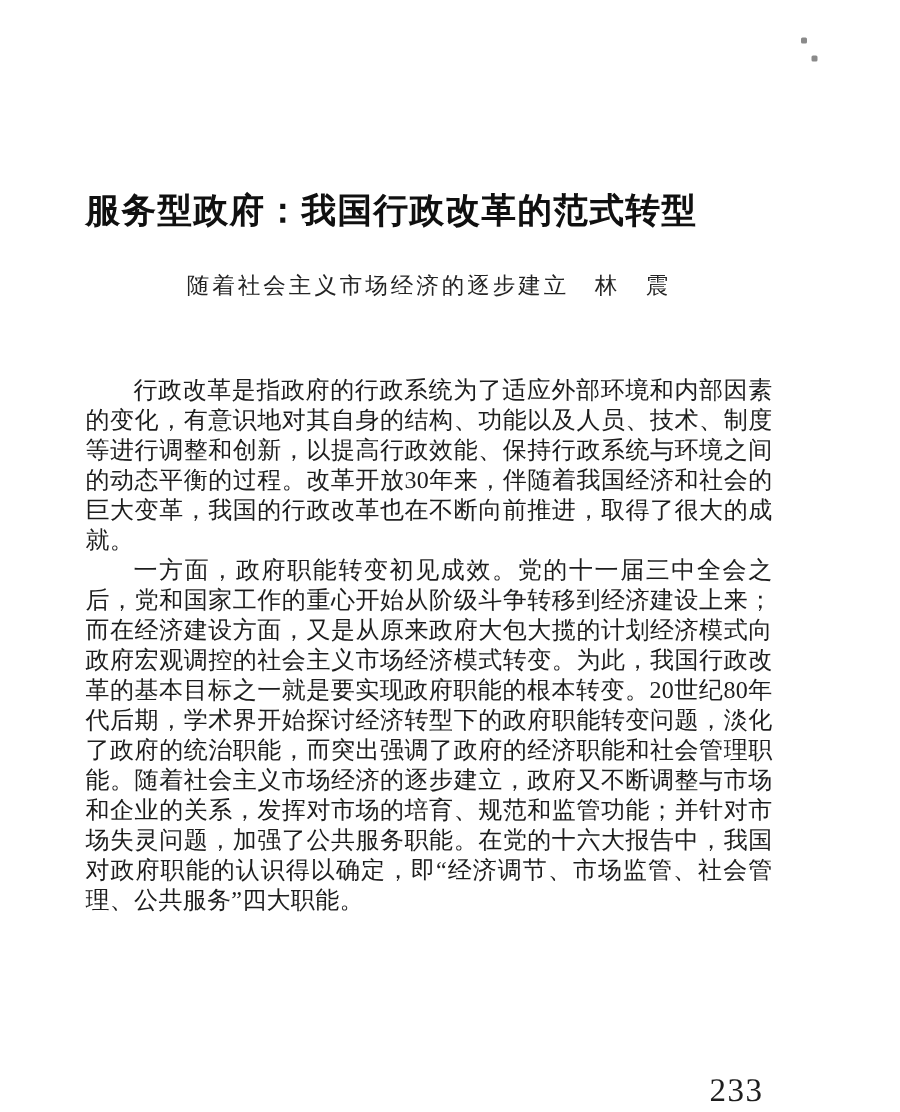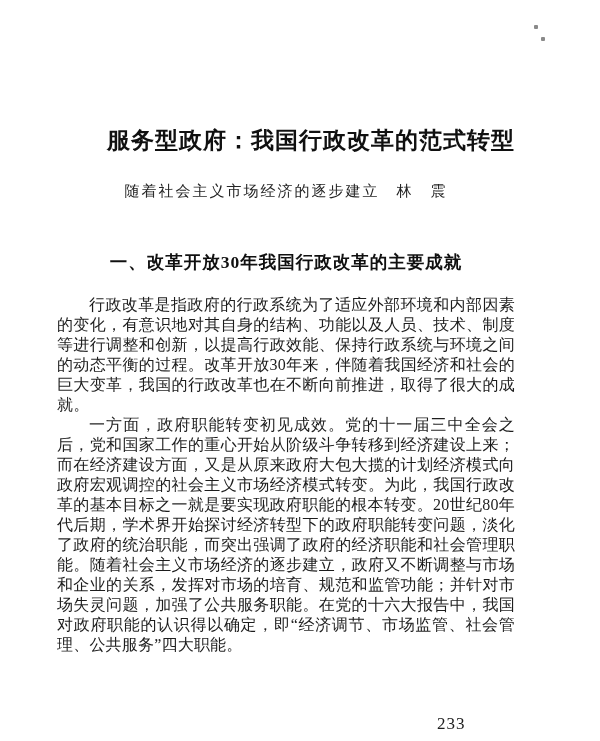--- a/index.html
+++ b/index.html
@@ -16,21 +16,21 @@
     color: #1d1d1d;
   }
   .page {
     position: absolute;
     left: 57px;
     top: 0;
     width: 458px;
   }
   .article-title {
     margin: 126px 0 0 0;
-    text-align: right;
+    text-align: left;
     font-size: 23px;
     font-weight: bold;
     letter-spacing: 1px;
     color: #101010;
     line-height: 30px;
   }
   .author-line {
     margin: 26px 0 0 0;
     text-align: center;
     font-size: 15px;
@@ -54,23 +54,23 @@
     margin: 26px 0 22px 0;
     text-align: center;
     font-size: 17.5px;
     font-weight: bold;
     letter-spacing: 1px;
     color: #101010;
     line-height: 22px;
   }
   .page-number {
     position: absolute;
-    left: 437px;
+    left: 473px;
     top: 714px;
-    font-size: 17px;
+    font-size: 22px;
     letter-spacing: 1px;
     color: #1d1d1d;
   }
   .scan-speck {
     position: absolute;
     width: 4px;
     height: 4px;
     background: #8a8a8a;
     border-radius: 1px;
   }
@@ -83,21 +83,20 @@
 <div class="scan-speck speck-1"></div>
 <div class="scan-speck speck-2"></div>
 
 <div class="page">
   <h1 class="article-title">服务型政府：我国行政改革的范式转型</h1>
 
   <div class="author-line">随着社会主义市场经济的逐步建立　林　震</div>
 
   <div class="body-text">
 
-    <h2 class="section-heading">一、改革开放30年我国行政改革的主要成就</h2>
 
     <p class="para">行政改革是指政府的行政系统为了适应外部环境和内部因素的变化，有意识地对其自身的结构、功能以及人员、技术、制度等进行调整和创新，以提高行政效能、保持行政系统与环境之间的动态平衡的过程。改革开放30年来，伴随着我国经济和社会的巨大变革，我国的行政改革也在不断向前推进，取得了很大的成就。</p>
 
     <p class="para">一方面，政府职能转变初见成效。党的十一届三中全会之后，党和国家工作的重心开始从阶级斗争转移到经济建设上来；而在经济建设方面，又是从原来政府大包大揽的计划经济模式向政府宏观调控的社会主义市场经济模式转变。为此，我国行政改革的基本目标之一就是要实现政府职能的根本转变。20世纪80年代后期，学术界开始探讨经济转型下的政府职能转变问题，淡化了政府的统治职能，而突出强调了政府的经济职能和社会管理职能。随着社会主义市场经济的逐步建立，政府又不断调整与市场和企业的关系，发挥对市场的培育、规范和监管功能；并针对市场失灵问题，加强了公共服务职能。在党的十六大报告中，我国对政府职能的认识得以确定，即“经济调节、市场监管、社会管理、公共服务”四大职能。</p>
 
   </div>
 </div>
 
 <div class="page-number">233</div>
 

